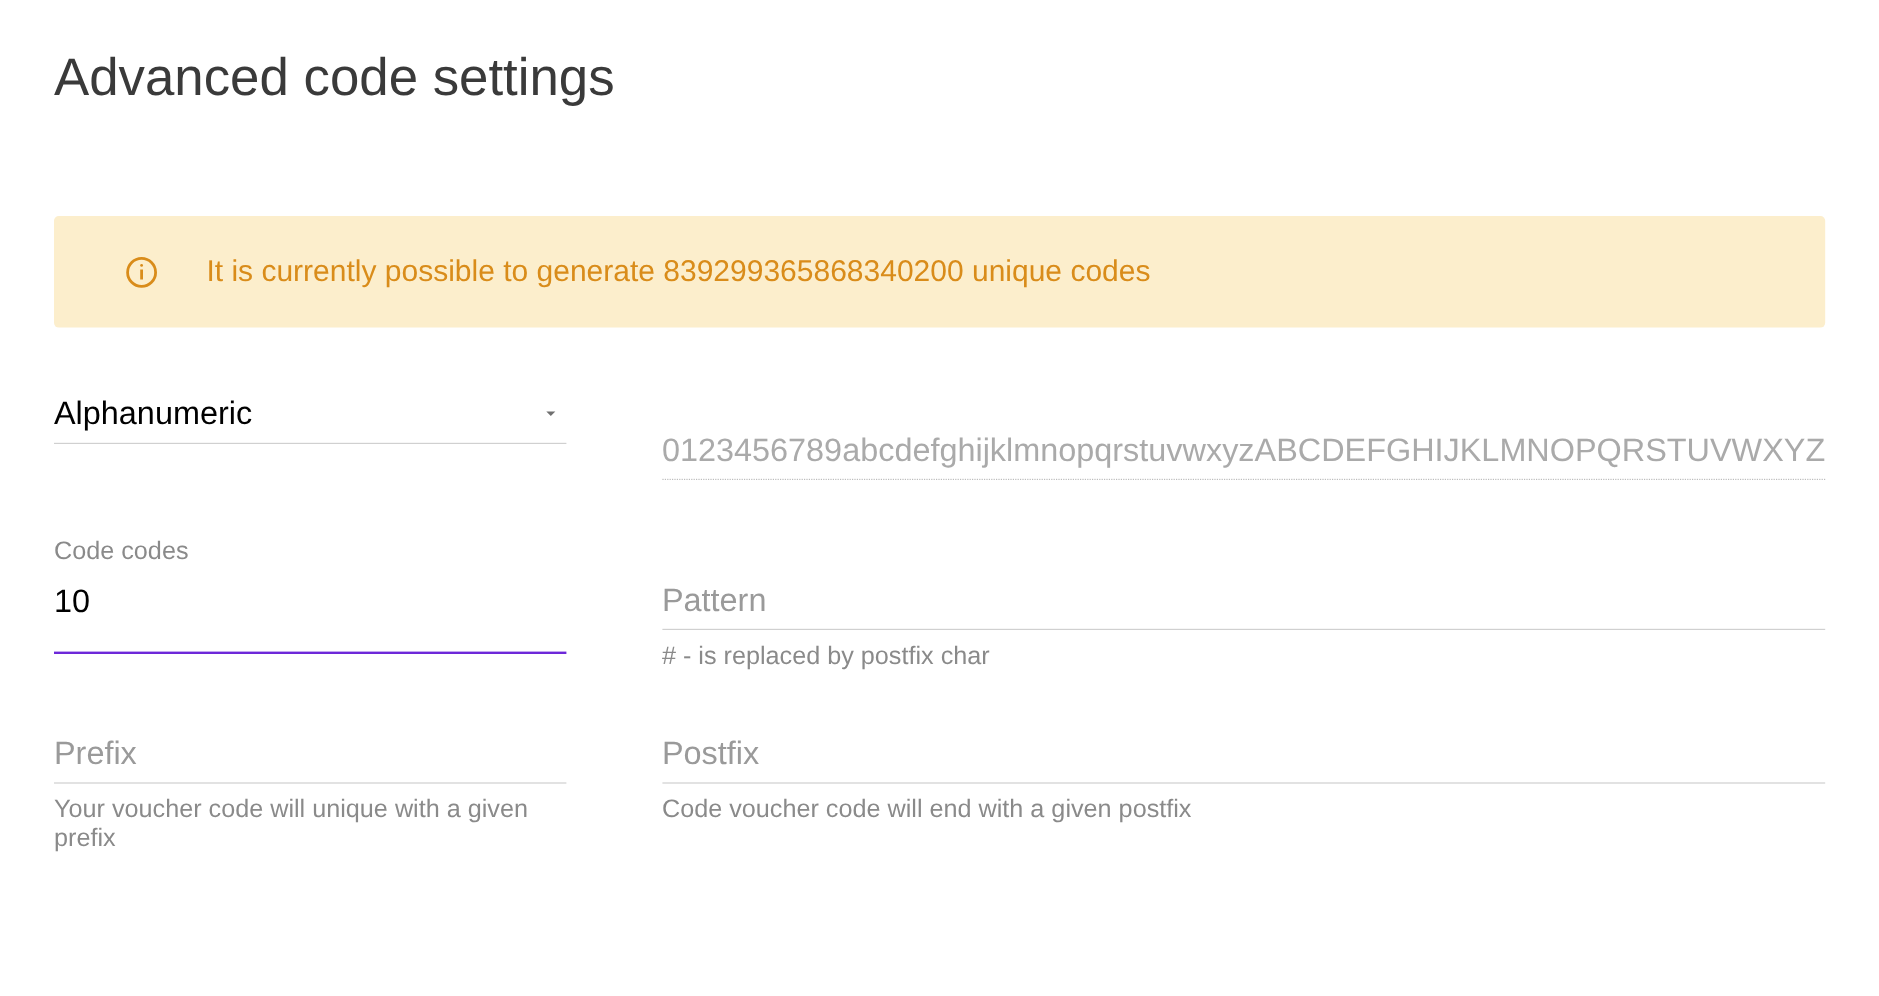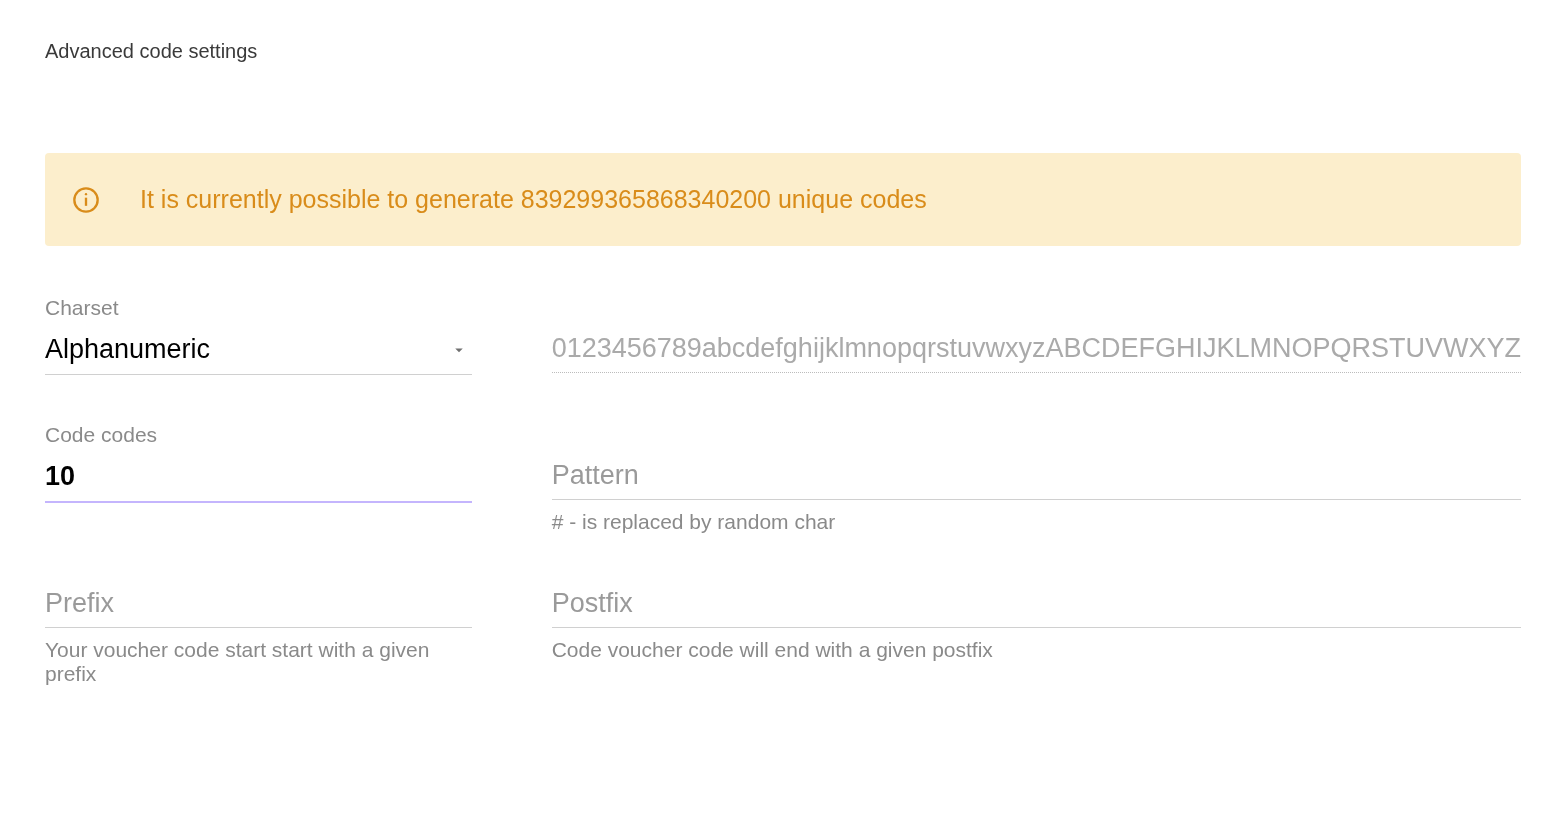--- a/index.html
+++ b/index.html
@@ -7,28 +7,28 @@
       margin: 0;
       padding: 0;
     }
     body {
       font-family: -apple-system, BlinkMacSystemFont, "Segoe UI", Helvetica, Arial, sans-serif;
       background: #ffffff;
       padding: 40px 45px;
       width: 1566px;
     }
     .page-title {
-      font-size: 20px;
+      font-size: 44px;
       font-weight: 400;
       color: #3a3a3a;
       margin-bottom: 90px;
     }
     .info-banner {
       background: #fceecc;
-      padding: 32px 27px;
+      padding: 32px 59px;
       display: flex;
       align-items: center;
       gap: 40px;
       margin-bottom: 50px;
       border-radius: 4px;
     }
     .info-icon {
       width: 28px;
       height: 28px;
       flex-shrink: 0;
@@ -89,23 +89,22 @@
       color: #aaaaaa;
       white-space: nowrap;
       overflow: hidden;
       padding-bottom: 8px;
       text-align: right;
     }
     .field-display-wrapper {
       padding-top: 31px;
     }
     .field-input.focused {
-      border-bottom: 2px solid #c4b5fd;
-      padding-bottom: 9px;
-      font-weight: bold;
+      border-bottom: 2px solid #6d28d9;
+      padding-bottom: 26px;
     }
     .field-input::placeholder {
       color: #9a9a9a;
       font-size: 27px;
     }
     .placeholder-input {
       font-size: 27px;
       color: #9a9a9a;
       border: none;
       border-bottom: 1px solid #d0d0d0;
@@ -137,21 +136,20 @@
       <line x1="12" y1="10" x2="12" y2="17"></line>
       <circle cx="12" cy="7" r="1" fill="#d98c1a" stroke="none"></circle>
     </svg>
   </span>
   <span class="info-text">It is currently possible to generate 839299365868340200 unique codes</span>
 </div>
 
 <div class="form-grid">
 
   <div class="field-group">
-    <label class="field-label">Charset</label>
     <div class="select-wrapper">
       <select class="field-select">
         <option>Alphanumeric</option>
       </select>
       <span class="dropdown-arrow">
         <svg width="18" height="18" viewBox="0 0 24 24" fill="#707070">
             <path d="M7 10l5 5 5-5z"></path>
           </svg>
       </span>
     </div>
@@ -161,26 +159,26 @@
     <div class="field-display">0123456789abcdefghijklmnopqrstuvwxyzABCDEFGHIJKLMNOPQRSTUVWXYZ</div>
   </div>
 
   <div class="field-group">
     <label class="field-label">Code codes</label>
     <input class="field-input focused" type="text" value="10" style="">
   </div>
 
   <div class="field-group" style="padding-top:31px;">
     <input class="placeholder-input" type="text" placeholder="Pattern" style="">
-    <div class="field-hint"># - is replaced by random char</div>
+    <div class="field-hint"># - is replaced by postfix char</div>
   </div>
 
   <div class="field-group">
     <input class="placeholder-input" type="text" placeholder="Prefix" style="">
-    <div class="field-hint">Your voucher code start start with a given prefix</div>
+    <div class="field-hint">Your voucher code will unique with a given prefix</div>
   </div>
 
   <div class="field-group">
     <input class="placeholder-input" type="text" placeholder="Postfix" style="">
     <div class="field-hint">Code voucher code will end with a given postfix</div>
   </div>
 
 </div>
 
 </body></html>

